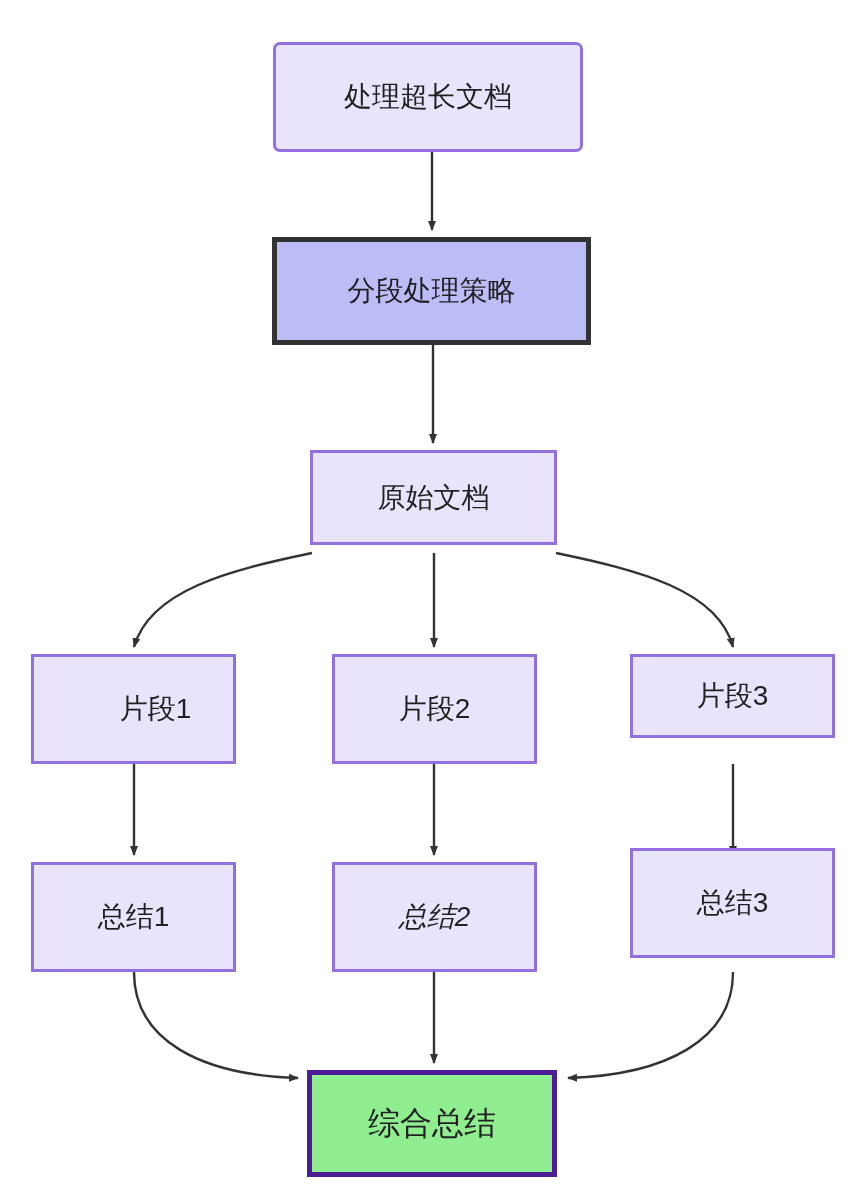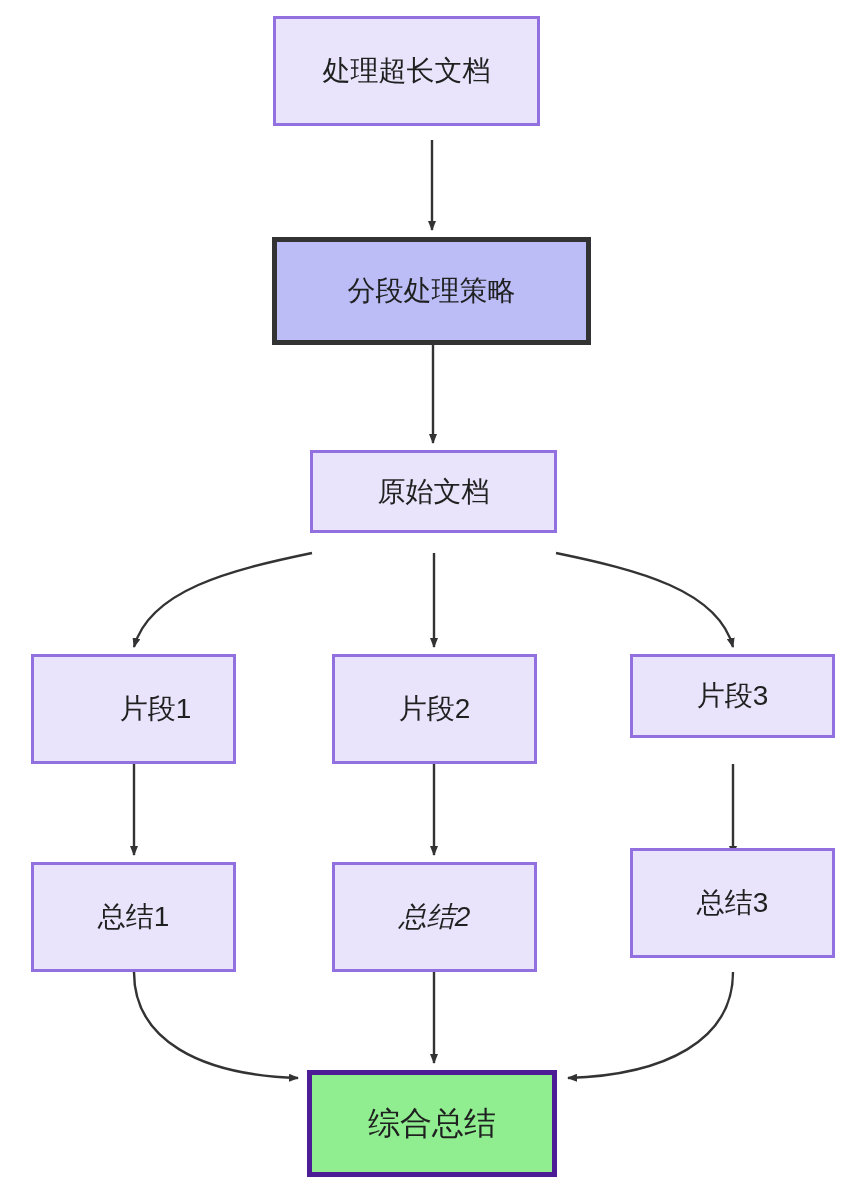--- a/index.html
+++ b/index.html
@@ -53,23 +53,23 @@
     font-size: 28px;
   }
   
   .node.style-green {
     background: #90ee90;
     border: 5px solid #4c1d95;
     font-size: 32px;
     align-items: center;
   }
   
-  #node-long-doc      { left: 273px; top: 16px;   width: 267px; height: 110px; }
+  #node-long-doc      { left: 273px; top: 42px;   width: 310px; height: 110px; border-radius: 7px; }
   #node-chunk-strategy{ left: 272px; top: 237px;  width: 319px; height: 108px; }
-  #node-source-doc    { left: 310px; top: 450px;  width: 247px; height: 83px; }
+  #node-source-doc    { left: 310px; top: 450px;  width: 247px; height: 95px; }
   #node-fragment-1    { left: 31px;  top: 654px;  width: 205px; height: 110px; padding-left: 44px; }
   #node-fragment-2    { left: 332px; top: 654px;  width: 205px; height: 110px; }
   #node-fragment-3    { left: 630px; top: 654px;  width: 205px; height: 84px; }
   #node-summary-1     { left: 31px;  top: 862px;  width: 205px; height: 110px; }
   #node-summary-2     { left: 332px; top: 862px;  width: 205px; height: 110px; font-style: italic; }
   #node-summary-3     { left: 630px; top: 848px;  width: 205px; height: 110px; }
   #node-final-summary { left: 307px; top: 1070px; width: 250px; height: 107px; }
 </style>
 </head>
 <body>

